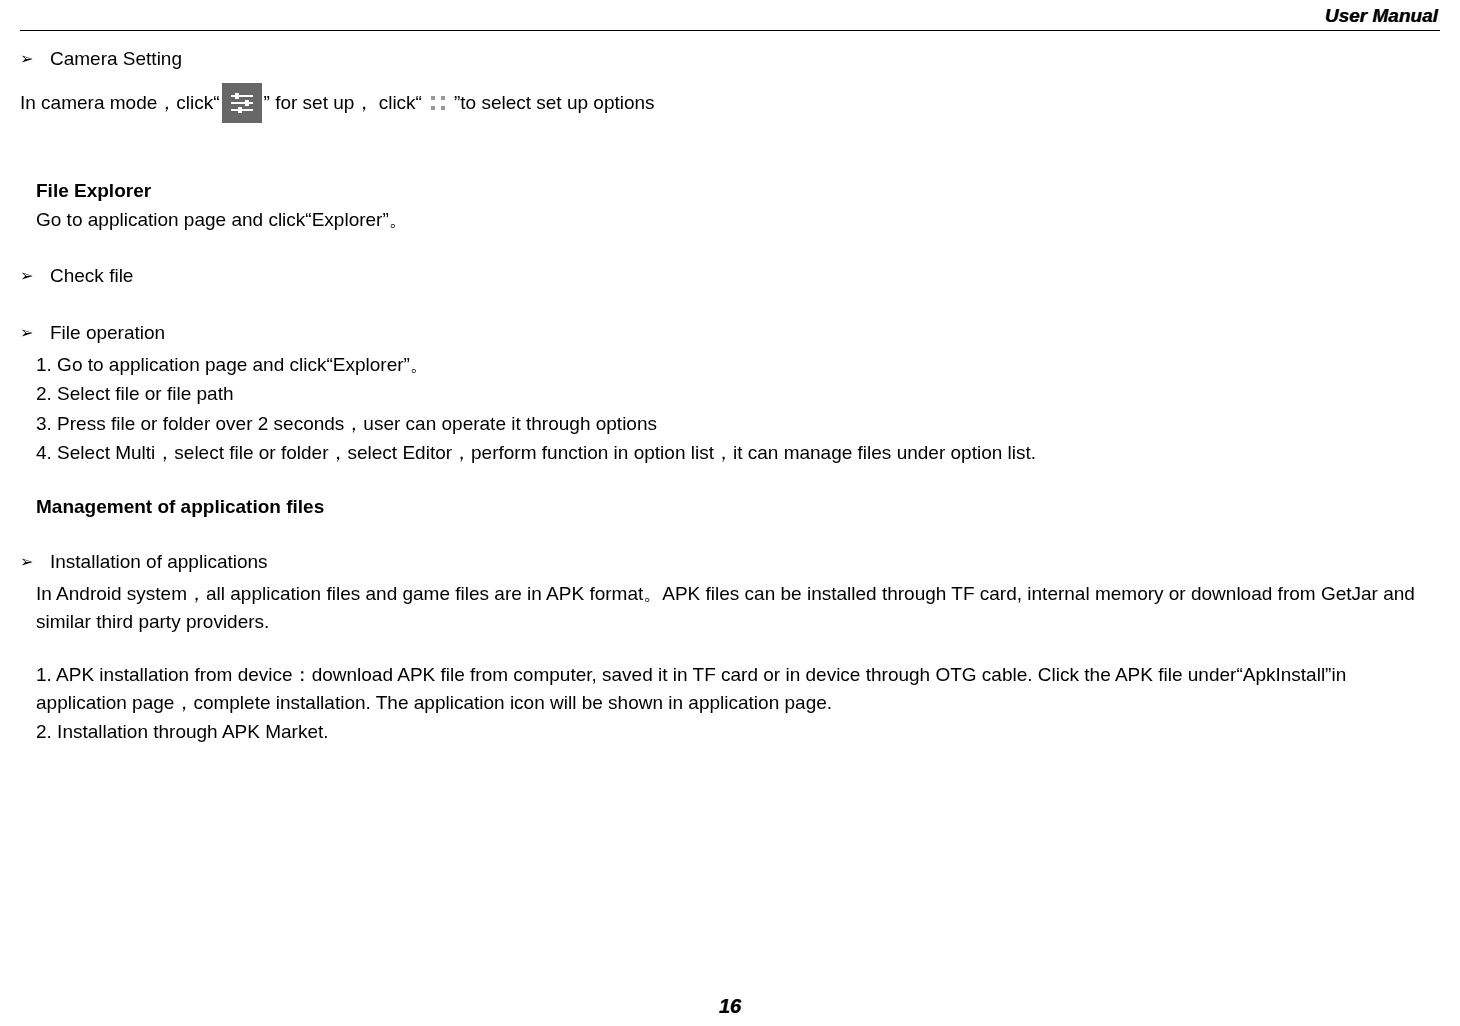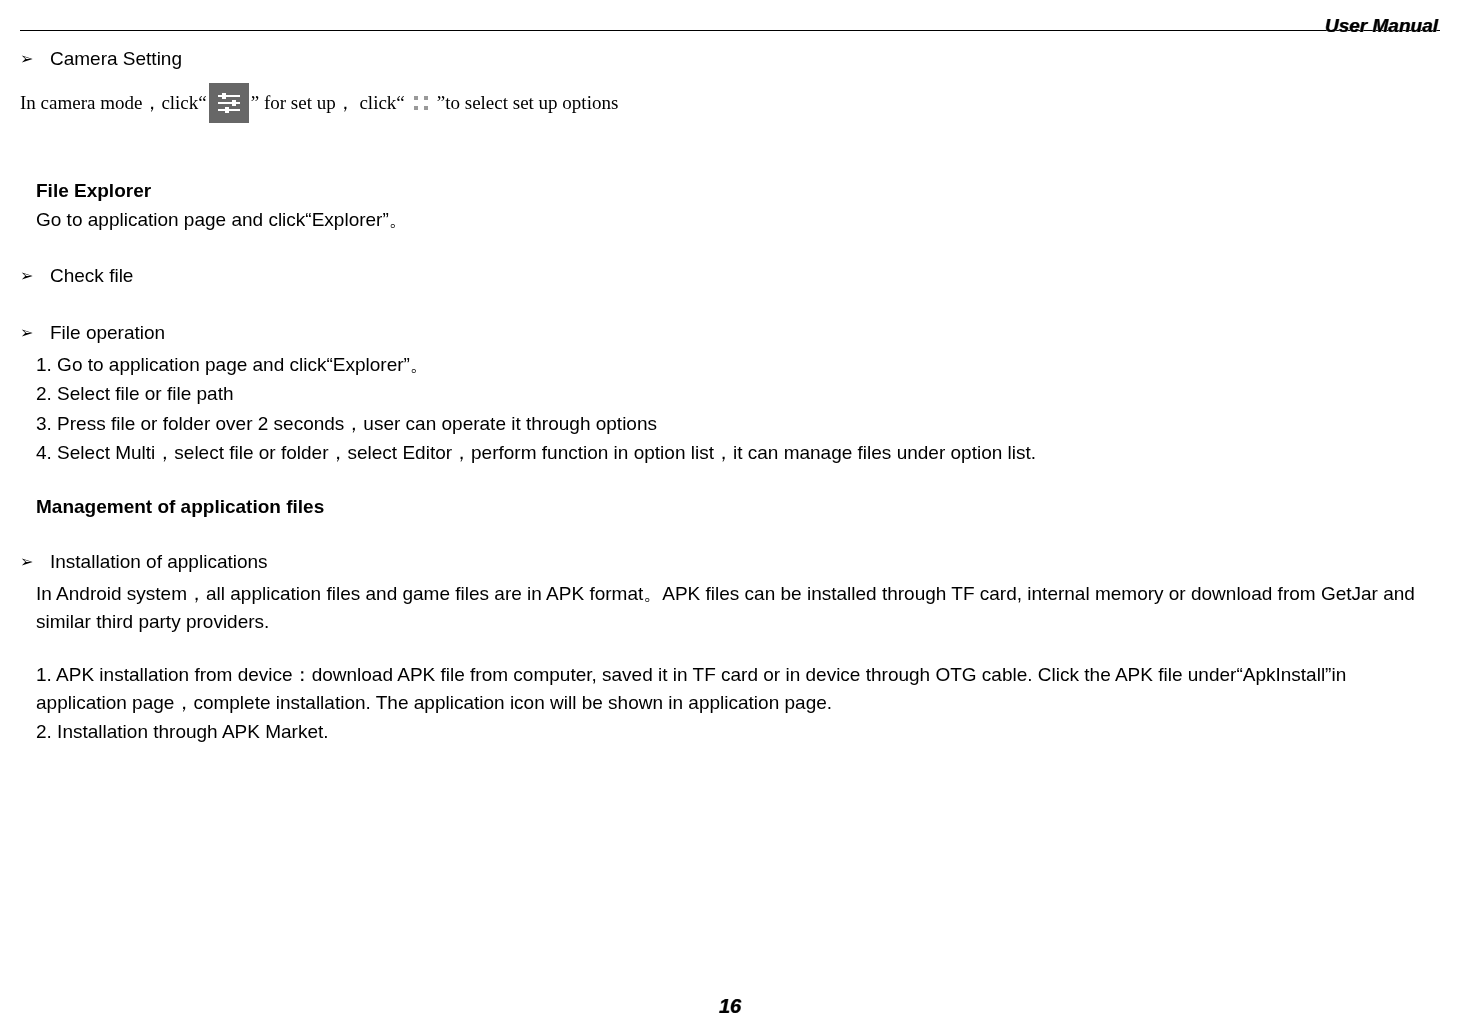--- a/index.html
+++ b/index.html
@@ -8,21 +8,21 @@
       font-size: 19px;
       color: #000;
       background: #fff;
       width: 1460px;
       height: 1026px;
       position: relative;
       padding: 0 20px;
     }
     .header-label {
       position: absolute;
-      top: 15px;
+      top: 5px;
       right: 22px;
       font-weight: bold;
       font-style: italic;
       font-size: 19px;
       color: #000;
       text-shadow: 0.5px 0 0 #888, -0.5px 0 0 #888;
     }
     .hr-line {
       border: none;
       border-top: 1px solid #000;
@@ -50,21 +50,21 @@
     .para {
       margin: 2px 16px;
     }
     .camera-line {
       display: flex;
       align-items: center;
       flex-wrap: wrap;
       gap: 0;
       margin: 10px 0 30px 0;
     }
-    .camera-line > span { white-space: pre; font-family: Liberation Serif, serif; }
+    .camera-line > span { white-space: pre; }
     .icon-box {
       display: inline-flex;
       width: 40px;
       height: 40px;
       background: #676767;
       align-items: center;
       justify-content: center;
       vertical-align: middle;
       margin: 0 2px;
     }

